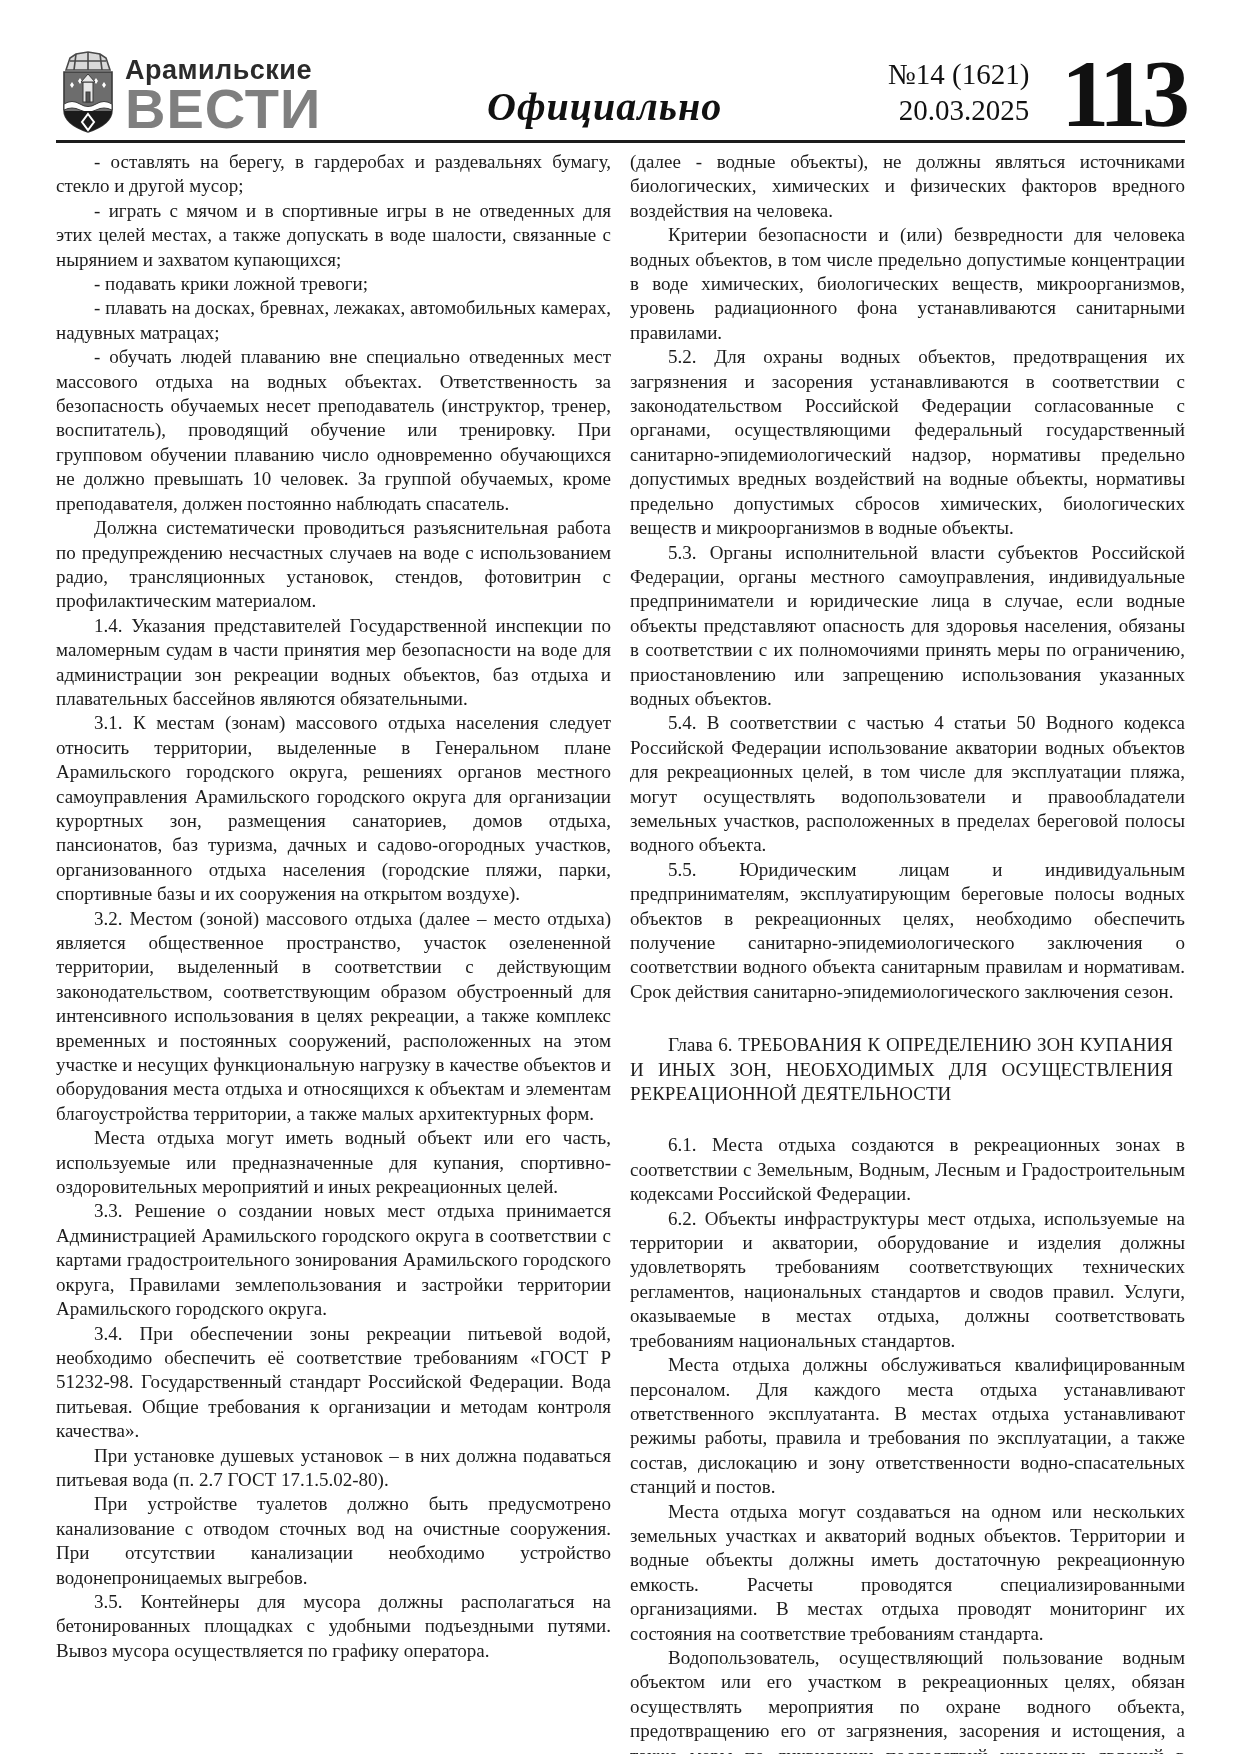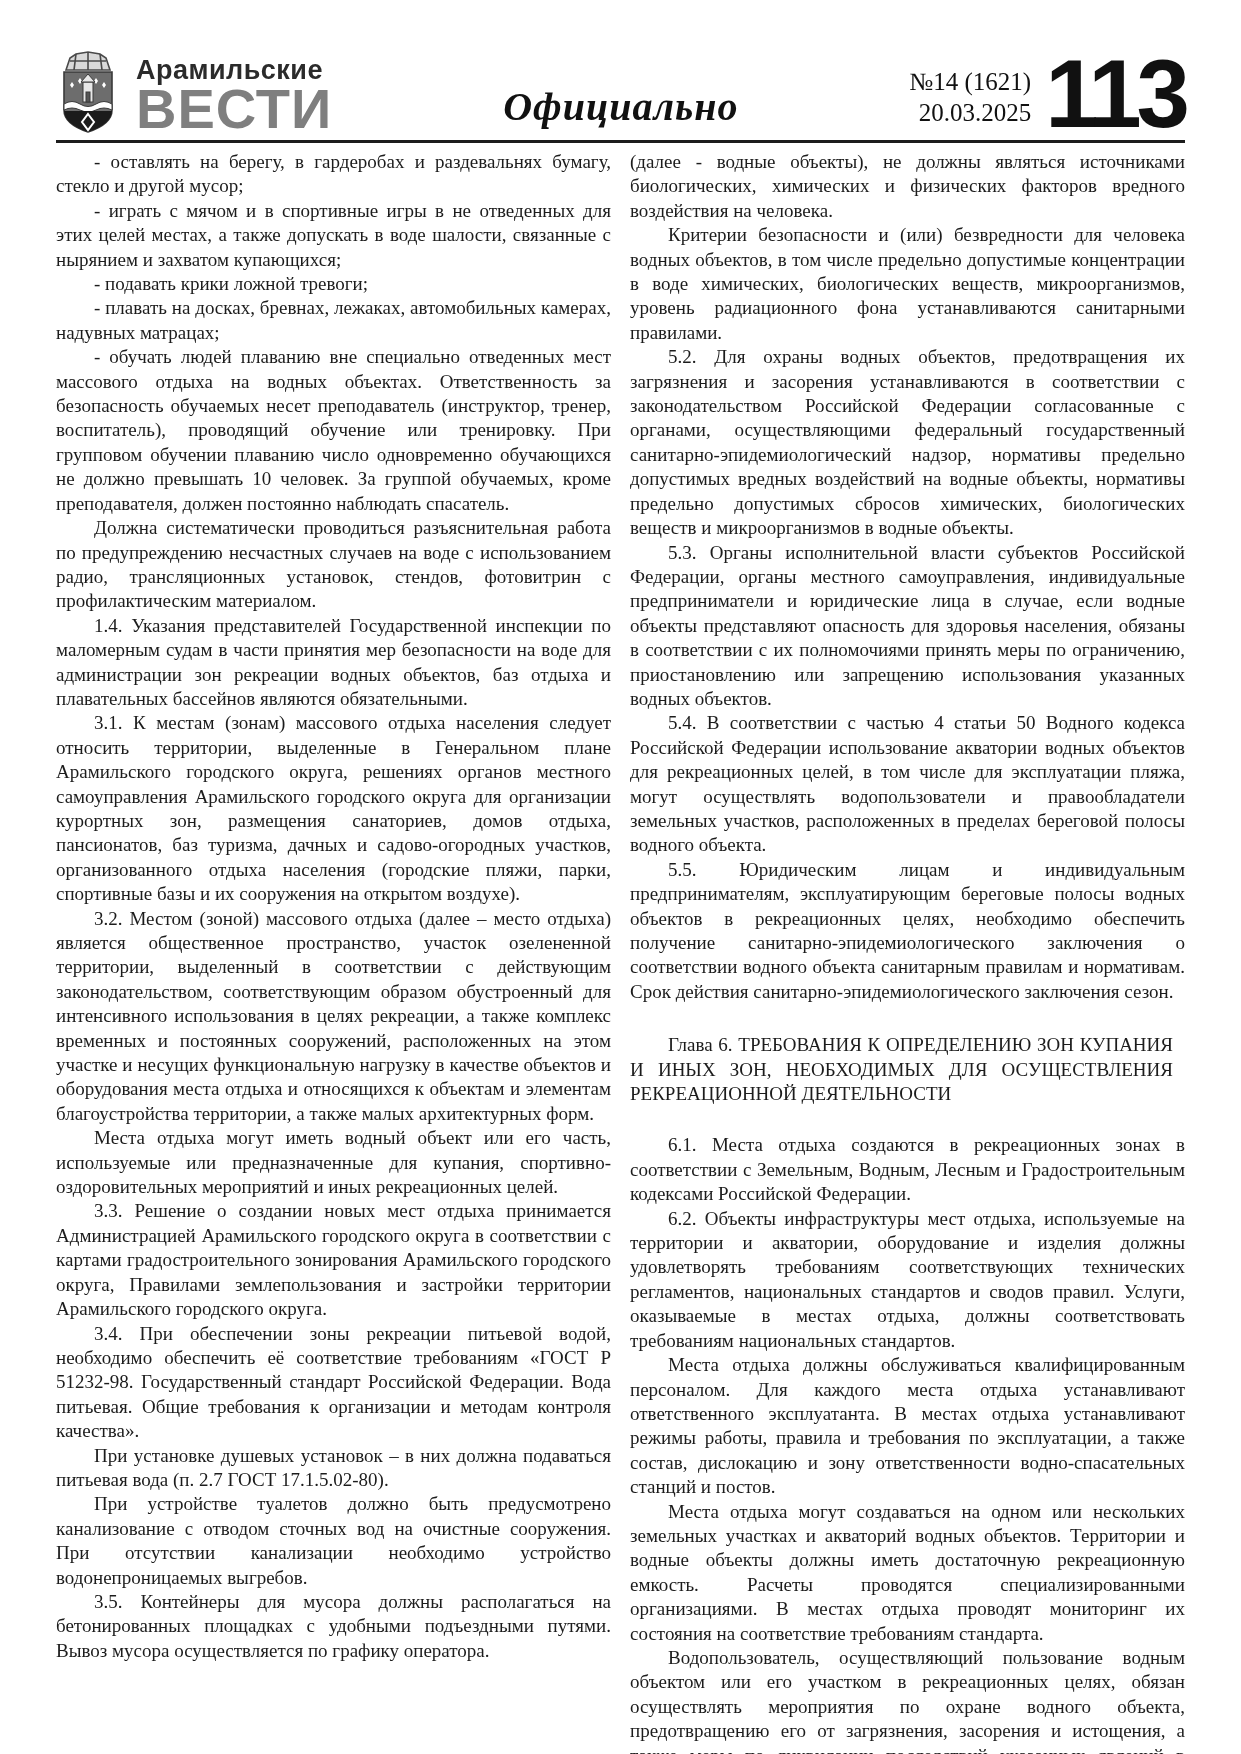--- a/index.html
+++ b/index.html
@@ -4,44 +4,44 @@
 <style>
   html,body{margin:0;padding:0;background:#ffffff;}
   body{
     width:1241px;height:1754px;overflow:hidden;
     font-family:"Liberation Serif", serif;color:#1c1c1c;
     -webkit-font-smoothing:antialiased;
   }
   .page{padding:38px 56px 0 56px;box-sizing:border-box;}
   
   .header{display:flex;align-items:flex-end;height:96px;position:relative;}
-  .brand{display:flex;align-items:flex-end;gap:16px;}
+  .brand{display:flex;align-items:flex-end;gap:5px;}
   .crest{width:64px;height:86px;flex:0 0 auto;}
   .brand-text{display:flex;flex-direction:column;line-height:1;padding-bottom:2px;}
   .brand-top{
     font-family:"Liberation Sans", sans-serif;font-weight:bold;
     font-size:27px;color:#2b2b2b;letter-spacing:.5px;margin-bottom:2px;
   }
   .brand-bottom{
     font-family:"Liberation Sans", sans-serif;font-weight:bold;
     font-size:56px;color:#7f7f7f;letter-spacing:1px;line-height:.82;
   }
   .section-title{
     flex:1 1 auto;text-align:center;
     font-family:"Liberation Serif", serif;font-style:italic;font-weight:600;
     font-size:40px;color:#111;padding-bottom:4px;letter-spacing:1px;
   }
   .issue-block{
     text-align:right;font-family:"Liberation Serif", serif;
-    font-size:25px;color:#111;line-height:1.22;padding-bottom:6px;white-space:nowrap;
+    font-size:29px;color:#111;line-height:1.22;padding-bottom:6px;white-space:nowrap;
   }
   .page-number{
-    font-family:Liberation Sans, sans-serif;font-weight:bold;
+    font-family:Liberation Serif, serif;font-weight:bold;
     font-size:96px;line-height:.78;color:#111;
-    letter-spacing:-5px;margin-left:14px;padding-bottom:2px;
+    letter-spacing:-5px;margin-left:32px;padding-bottom:2px;
   }
   .rule{border-bottom:3px solid #1c1c1c;margin-top:6px;}
   
   .columns{display:flex;gap:19px;margin-top:7px;}
   .col{width:555px;flex:0 0 auto;}
   .col p, .col h2{
     margin:0;font-size:19px;line-height:1.285;font-weight:normal;
     text-align:justify;
   }
   .col p.p{text-indent:38px;}

